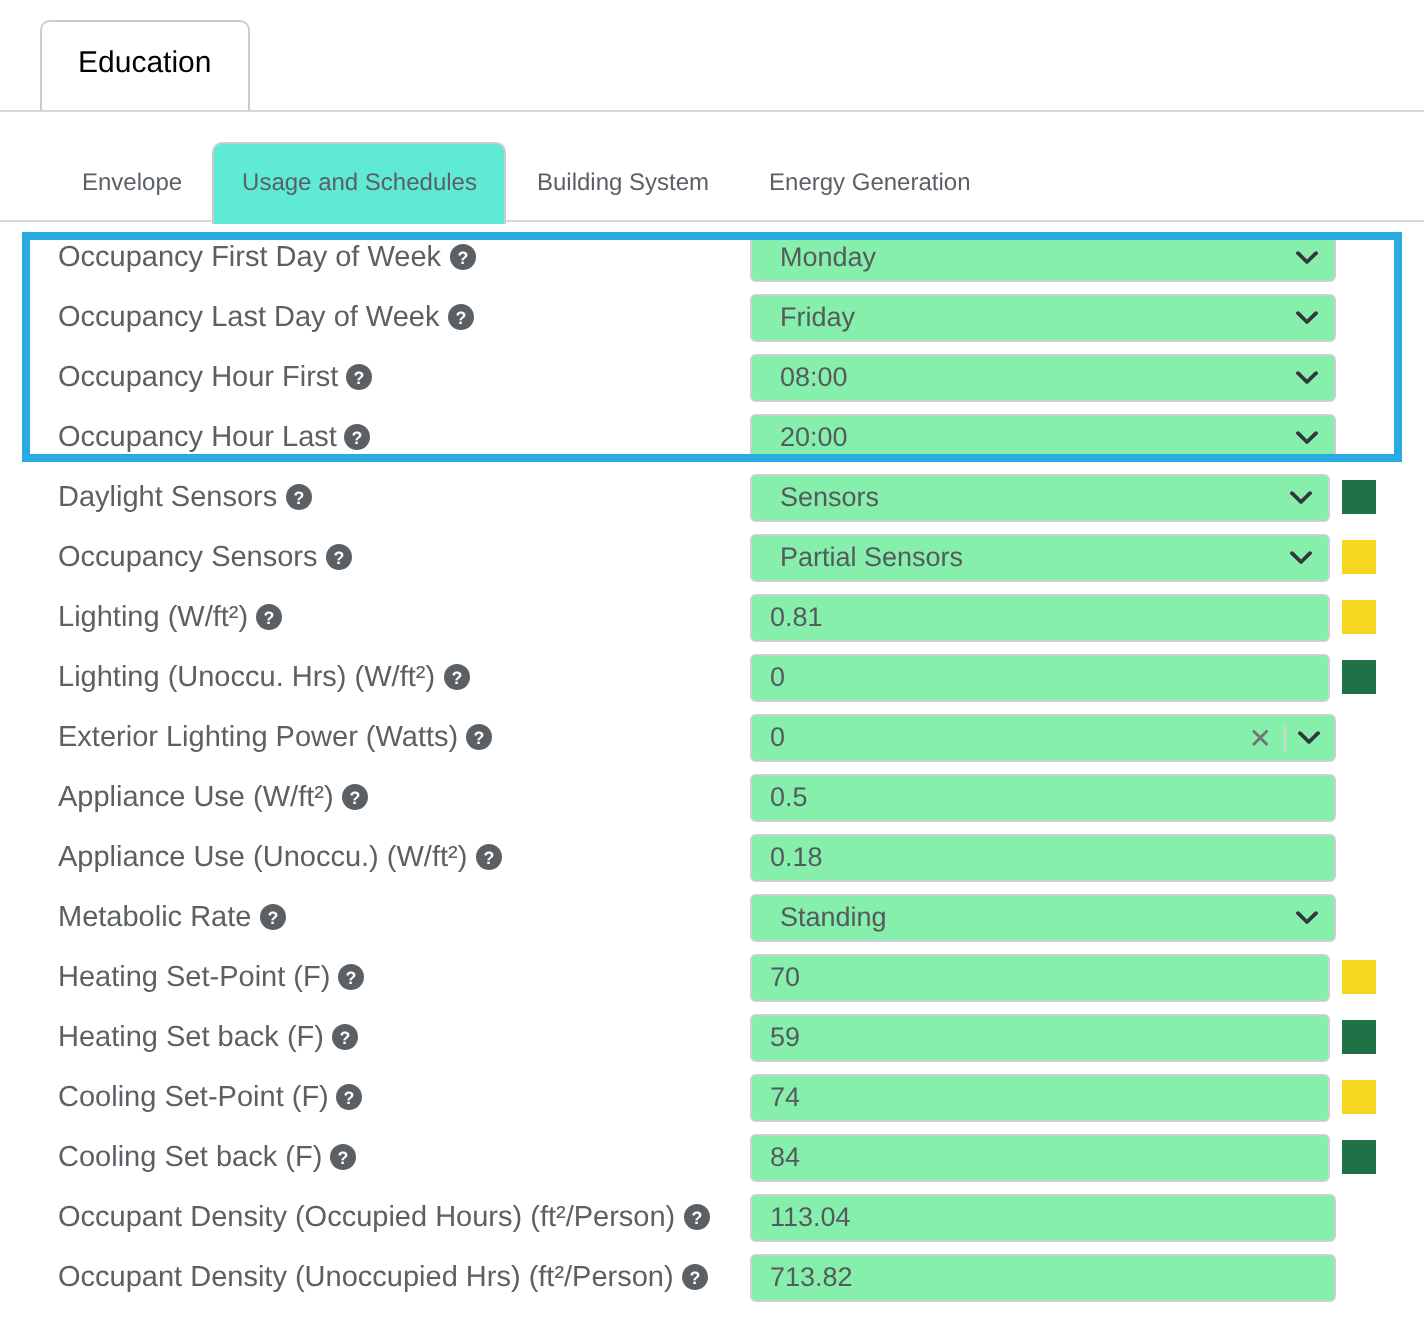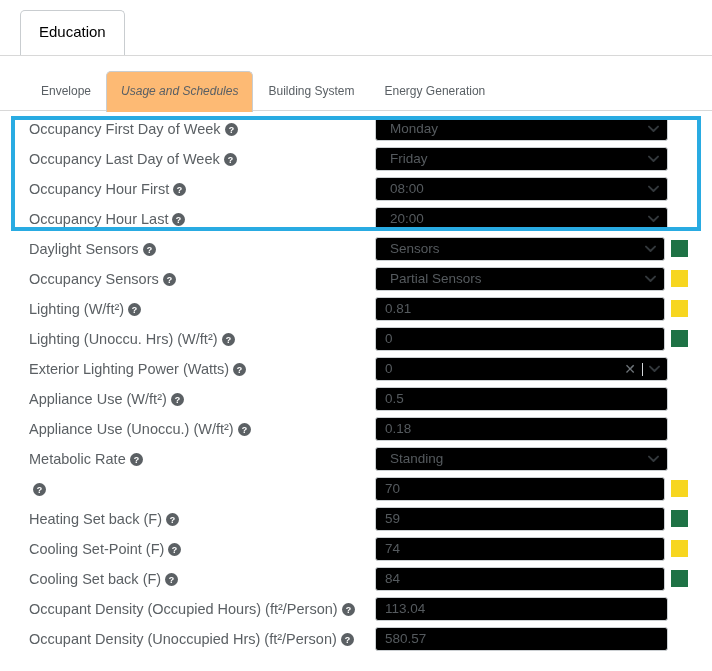--- a/index.html
+++ b/index.html
@@ -74,25 +74,24 @@
     padding: 10px 14px 13px 14px;
     white-space: nowrap;
     border: 1px solid transparent;
     border-bottom: none;
     box-sizing: border-box;
     background: transparent;
   }
   .inner-tab.active {
     border-color: #c9cdd0;
     border-radius: 5px 5px 0 0;
-    background: #fdba74;
+    background: #5eead4;
     padding-top: 12px;
     padding-bottom: 14px;
     margin-bottom: -1px;
-    font-style: italic;
   }
 
   
   .form-area {
     position: relative;
     padding-top: 3px;
   }
 
   .highlight-box {
     position: absolute;
@@ -133,21 +132,21 @@
 
   .control {
     position: absolute;
     left: 375px;
     top: 3px;
     width: 290px;
     height: 24px;
     box-sizing: border-box;
     border: 1px solid #ccd0d3;
     border-radius: 3px;
-    background: #000000;
+    background: #86efac;
     font-size: 13.5px;
     color: #555a5e;
     line-height: 22px;
     overflow: hidden;
     white-space: nowrap;
   }
   .control.narrow { width: 293px; }
 
   .control .value {
     display: block;
@@ -369,21 +368,21 @@
         <div class="control select narrow">
           <span class="value">Standing</span>
           <span class="chev">
             <svg width="11" height="8" viewBox="0 0 11 8">
               <path d="M1 1.6 L5.5 6 L10 1.6" stroke="#33383c" stroke-width="1.9" fill="none" stroke-linecap="round" stroke-linejoin="round"></path>
             </svg>
           </span>
         </div>
       </div>
       <div class="row">
-        <div class="label"><span class="help-icon"><svg width="13" height="13" viewBox="0 0 16 16">
+        <div class="label"><span>Heating Set-Point (F)</span><span class="help-icon"><svg width="13" height="13" viewBox="0 0 16 16">
               <circle cx="8" cy="8" r="8" fill="#5b6064"></circle>
               <text x="8" y="12" text-anchor="middle" font-family="Liberation Sans, sans-serif" font-size="11" font-weight="bold" fill="#ffffff">?</text>
             </svg></span></div>
         <div class="control">
           <span class="value">70</span>
         </div>
         <div class="swatch" style="background: rgb(247, 214, 32);"></div>
       </div>
       <div class="row">
         <div class="label"><span>Heating Set back (F)</span><span class="help-icon"><svg width="13" height="13" viewBox="0 0 16 16">
@@ -423,17 +422,17 @@
         <div class="control narrow">
           <span class="value">113.04</span>
         </div>
       </div>
       <div class="row">
         <div class="label"><span>Occupant Density (Unoccupied Hrs) (ft²/Person)</span><span class="help-icon"><svg width="13" height="13" viewBox="0 0 16 16">
               <circle cx="8" cy="8" r="8" fill="#5b6064"></circle>
               <text x="8" y="12" text-anchor="middle" font-family="Liberation Sans, sans-serif" font-size="11" font-weight="bold" fill="#ffffff">?</text>
             </svg></span></div>
         <div class="control narrow">
-          <span class="value">580.57</span>
+          <span class="value">713.82</span>
         </div>
       </div>
     </div>
 </div>
 
 </body></html>

